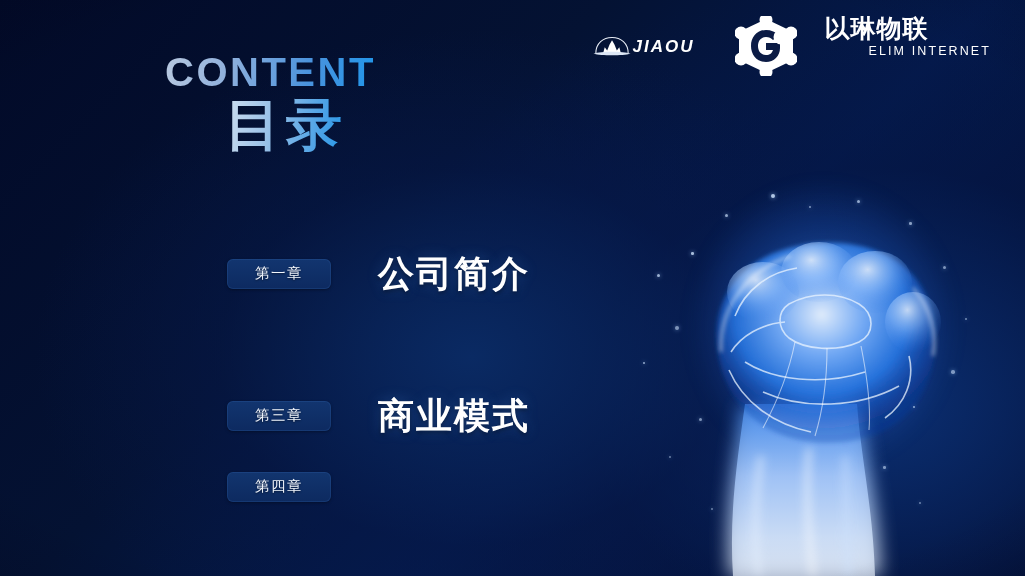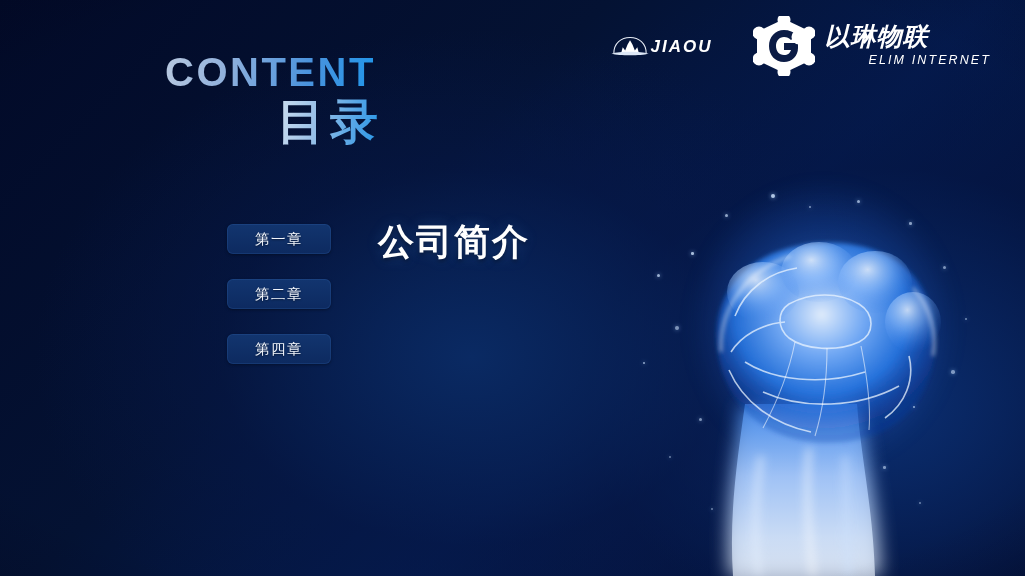--- a/index.html
+++ b/index.html
@@ -23,53 +23,53 @@
   }
 
   
   .logos{position:absolute;top:16px;right:34px;display:flex;align-items:center;gap:40px;}
   .logo-jiaou{display:flex;flex-direction:row;align-items:center;width:104px;}
   .logo-jiaou svg{display:block;}
   .jiaou-word{
     font-size:17px;font-weight:bold;font-style:italic;letter-spacing:2px;
     color:#ffffff;line-height:1;margin-top:1px;
   }
-  .logo-elim{display:flex;align-items:center;gap:10px;font-style:italic;}
+  .logo-elim{display:flex;align-items:flex-start;gap:28px;}
   .elim-mark{flex:0 0 auto;}
   .elim-text{display:flex;flex-direction:column;justify-content:center;}
   .elim-cn{
     font-size:25px;font-weight:bold;color:#ffffff;line-height:1.05;
     letter-spacing:1px;font-family:"DejaVu Sans","Liberation Sans",sans-serif;
   }
   .elim-en{
     font-size:12.5px;color:#ffffff;letter-spacing:2.1px;line-height:1.2;margin-top:2px;margin-left:44px;
   }
 
   
   .title-block{position:absolute;left:165px;top:52px;width:340px;}
   .title-en{
     font-size:40px;font-weight:bold;letter-spacing:2.5px;line-height:1;
     background:linear-gradient(100deg,#b9c9e0 0%,#8fb0dc 30%,#4a93dd 68%,#1f96ea 100%);
     -webkit-background-clip:text;background-clip:text;
     -webkit-text-fill-color:transparent;color:#7fb2e4;
     display:inline-block;
   }
   .title-cn{
-    margin-top:4px;margin-left:112px;
-    font-size:48px;font-weight:bold;letter-spacing:5px;line-height:1.05;
+    margin-top:4px;margin-left:60px;
+    font-size:56px;font-weight:bold;letter-spacing:5px;line-height:1.05;
     font-family:"DejaVu Sans","Liberation Sans",sans-serif;
     background:linear-gradient(100deg,#cfdff0 0%,#9cc2e8 35%,#4fa3e6 75%,#2196e8 100%);
     -webkit-background-clip:text;background-clip:text;
     -webkit-text-fill-color:transparent;color:#7fb2e4;
     display:inline-block;
   }
 
   
   .agenda{position:absolute;left:227px;top:224px;}
-  .agenda-row{display:flex;height:43px;margin-bottom:12px;}
+  .agenda-row{display:flex;align-items:center;height:43px;margin-bottom:12px;margin-top:28px;}
   .chapter-badge{
     width:104px;height:30px;border-radius:6px;
     background:linear-gradient(180deg,#12356f 0%,#0d2a60 100%);
     box-shadow:inset 0 0 0 1px rgba(70,130,210,0.16), 0 1px 3px rgba(0,0,0,0.35);
     display:flex;align-items:center;justify-content:center;
     flex:0 0 auto;
   }
   .chapter-badge span{
     font-size:14.5px;color:#f2f6fc;letter-spacing:1.5px;line-height:1;
     font-family:"DejaVu Sans","Liberation Sans",sans-serif;
@@ -250,25 +250,28 @@
   <div class="agenda">
 
     <div class="agenda-row">
       <div class="chapter-badge">
         <span>第一章</span>
       </div>
       <div class="agenda-title">公司简介</div>
     </div>
 
     <div class="agenda-row">
+    </div>
+
+    <div class="agenda-row">
       <div class="chapter-badge">
-        <span>第二章</span>
-      </div>
-    </div>
-
+        <span>第三章</span>
+      </div>
+      <div class="agenda-title">商业模式</div>
+    </div>
 
     <div class="agenda-row">
       <div class="chapter-badge">
         <span>第四章</span>
       </div>
     </div>
 
   </div>
 
 </div>

